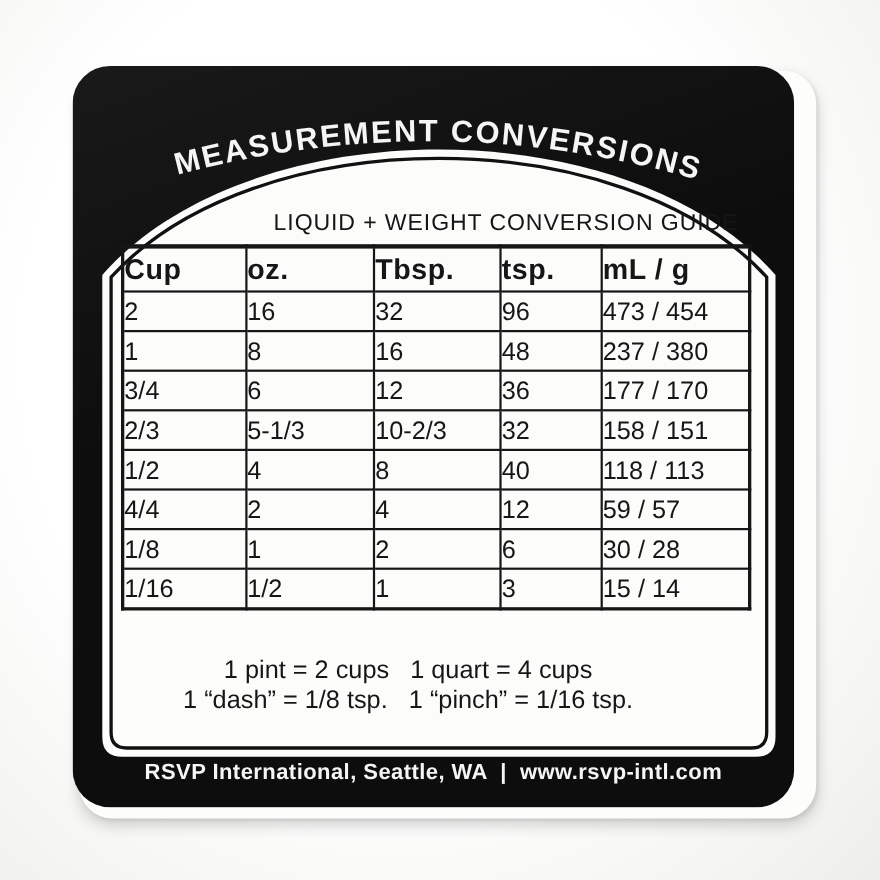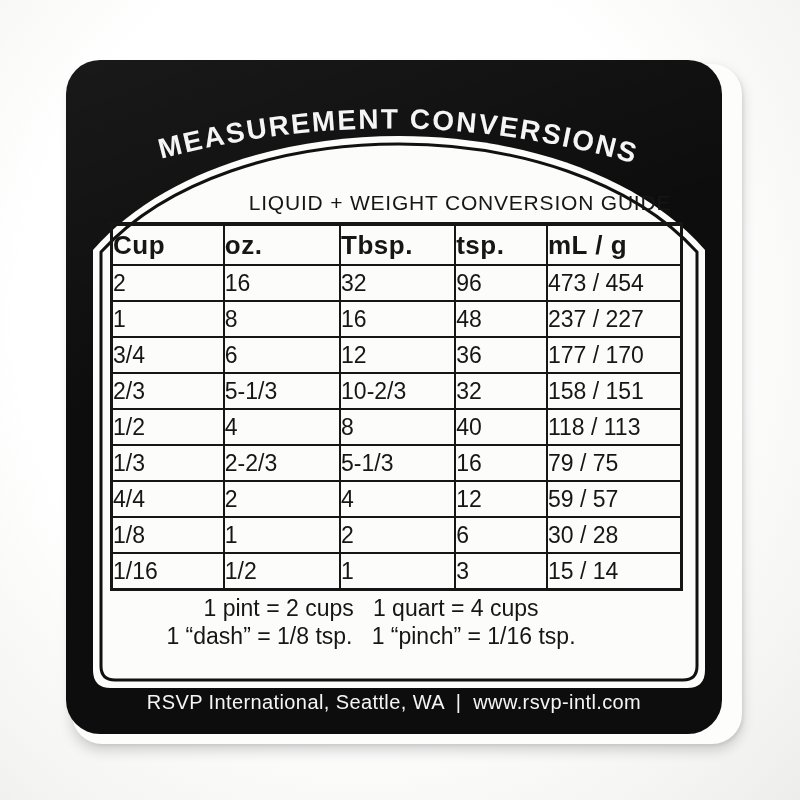--- a/index.html
+++ b/index.html
@@ -48,21 +48,21 @@
   table.conv col:nth-child(3){width:20.2%;}
   table.conv col:nth-child(4){width:16.1%;}
   table.conv col:nth-child(5){width:23.6%;}
   .notes{
     position:absolute;left:0;top:534px;width:610px;text-align:center;
     color:var(--dark-text,#161616);
   }
   .note-line{font-size:23px;line-height:28px;white-space:pre;}
   .brand-line{
     position:absolute;left:0;top:631px;width:656px;text-align:center;
-    font-size:20px;font-weight:normal;letter-spacing:0.4px;
+    font-size:20px;font-weight:bold;letter-spacing:0.4px;
     color:var(--light-text,#f2f2f2);white-space:pre;
   }
 </style>
 </head>
 <body>
 
 <div class="scene">
   <div class="backing"></div>
 
   <div class="card">
@@ -106,21 +106,21 @@
             <td>16</td>
             <td>32</td>
             <td>96</td>
             <td>473 / 454</td>
           </tr>
           <tr>
             <td>1</td>
             <td>8</td>
             <td>16</td>
             <td>48</td>
-            <td>237 / 227</td>
+            <td>237 / 380</td>
           </tr>
           <tr>
             <td>3/4</td>
             <td>6</td>
             <td>12</td>
             <td>36</td>
             <td>177 / 170</td>
           </tr>
           <tr>
             <td>2/3</td>
@@ -128,27 +128,20 @@
             <td>10-2/3</td>
             <td>32</td>
             <td>158 / 151</td>
           </tr>
           <tr>
             <td>1/2</td>
             <td>4</td>
             <td>8</td>
             <td>40</td>
             <td>118 / 113</td>
-          </tr>
-          <tr>
-            <td>1/3</td>
-            <td>2-2/3</td>
-            <td>5-1/3</td>
-            <td>16</td>
-            <td>79 / 75</td>
           </tr>
           <tr>
             <td>4/4</td>
             <td>2</td>
             <td>4</td>
             <td>12</td>
             <td>59 / 57</td>
           </tr>
           <tr>
             <td>1/8</td>

